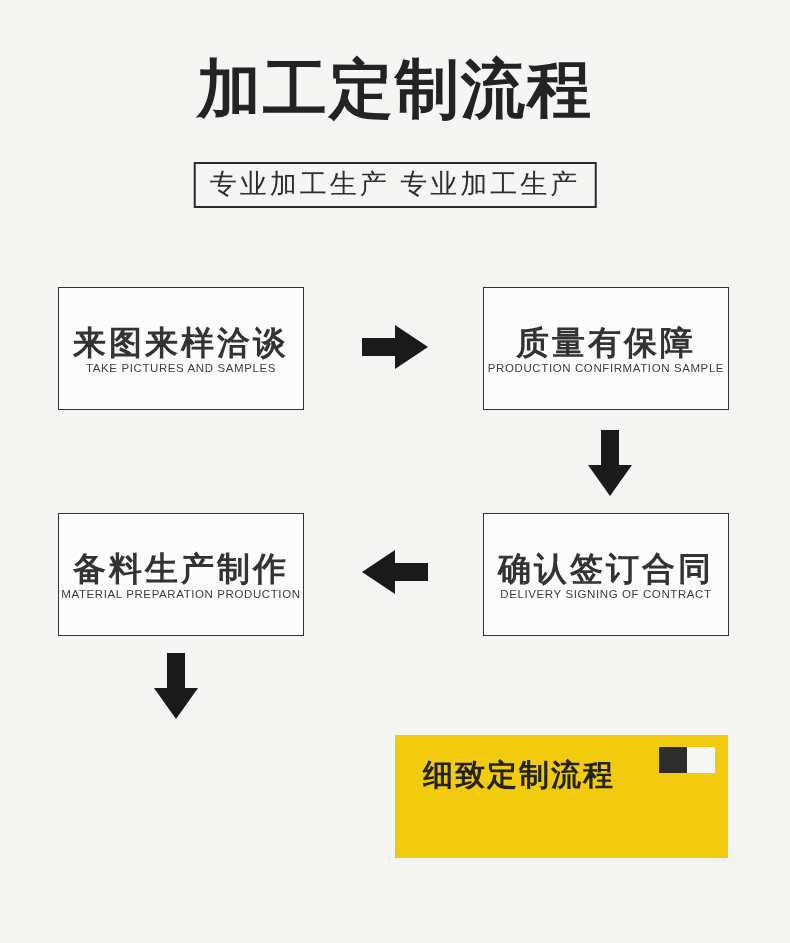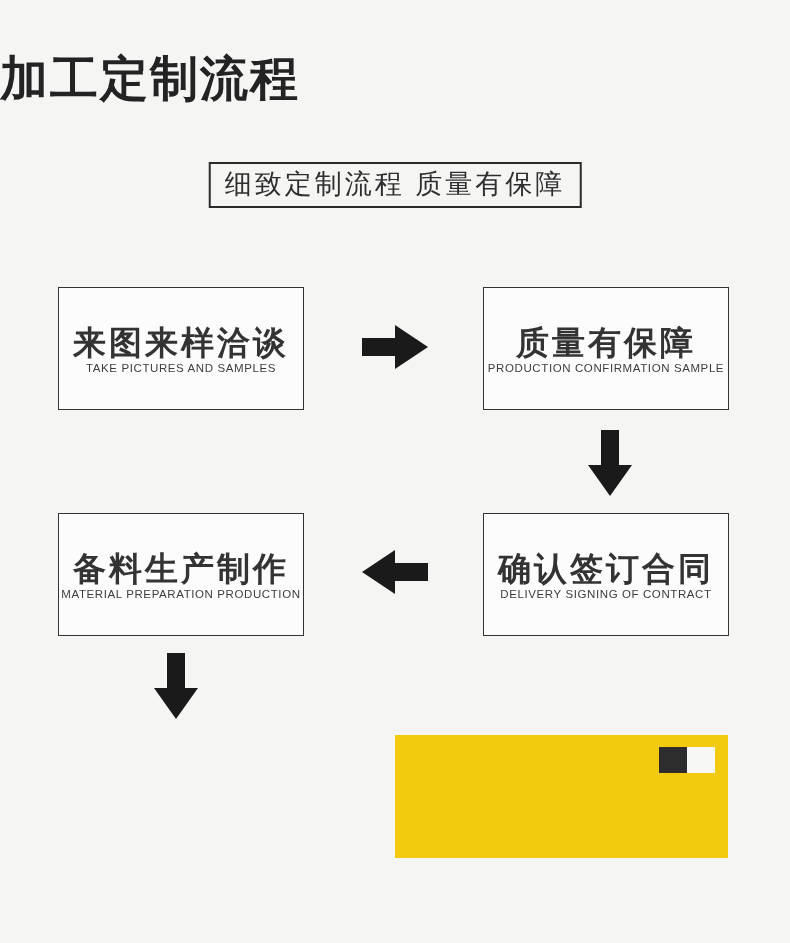--- a/index.html
+++ b/index.html
@@ -15,22 +15,22 @@
     background: #f5f5f4;
     overflow: hidden;
   }
 
   
   .main-title {
     position: absolute;
     top: 48px;
     left: 0;
     width: 100%;
-    text-align: left;
-    font-size: 48px;
+    text-align: center;
+    font-size: 64px;
     font-weight: 900;
     letter-spacing: 2px;
     color: #232323;
     line-height: 1.3;
   }
   .subtitle-box {
     position: absolute;
     top: 162px;
     left: 50%;
     transform: translateX(-50%);
@@ -111,21 +111,21 @@
   .sq { width: 28px; height: 26px; }
   .sq-dark  { background: #2d2d2d; }
   .sq-light { background: #f7f7f6; }
 </style>
 </head>
 <body>
 
 <div class="canvas" style="background: rgb(245, 245, 244);">
 
   <div class="main-title">加工定制流程</div>
-  <div class="subtitle-box">细致定制流程 质量有保障</div>
+  <div class="subtitle-box">专业加工生产 专业加工生产</div>
 
   <div class="step-box" id="step1">
     <div class="step-zh">来图来样洽谈</div>
     <div class="step-en">TAKE PICTURES AND SAMPLES</div>
   </div>
 
   <div class="arrow" id="arrow-right">
     <svg viewBox="0 0 66 44" xmlns="http://www.w3.org/2000/svg">
       <path d="M0 13 L33 13 L33 0 L66 22 L33 44 L33 31 L0 31 Z" fill="currentColor"></path>
     </svg>
@@ -159,19 +159,20 @@
   </div>
 
   <div class="arrow" id="arrow-down-2">
     <svg viewBox="0 0 44 66" xmlns="http://www.w3.org/2000/svg">
       <path d="M13 0 L31 0 L31 35 L44 35 L22 66 L0 35 L13 35 Z" fill="currentColor"></path>
     </svg>
   </div>
 
 
   <div class="callout" style="background: rgb(242, 202, 14);">
+    <div class="callout-line">细致定制流程</div>
     <div class="callout-squares">
       <div class="sq sq-dark" style="background: rgb(45, 45, 45);"></div>
       <div class="sq sq-light" style="background: rgb(247, 247, 246);"></div>
     </div>
   </div>
 
 </div>
 
 </body></html>

